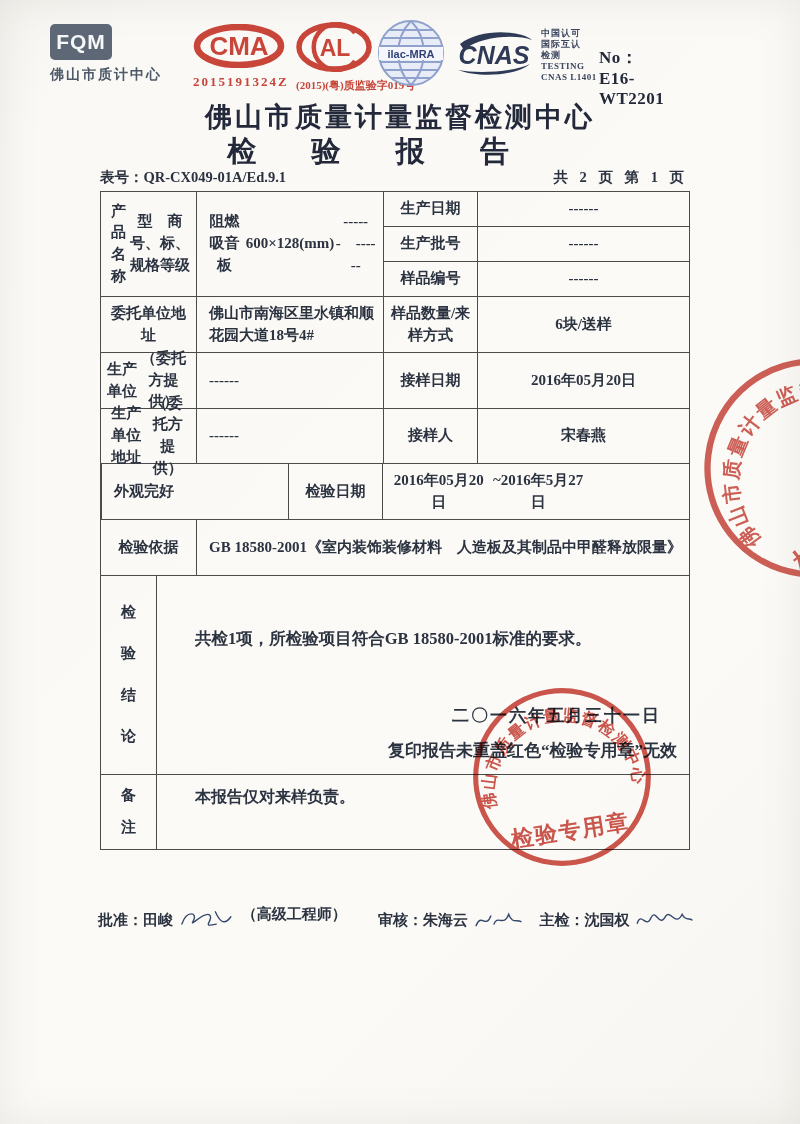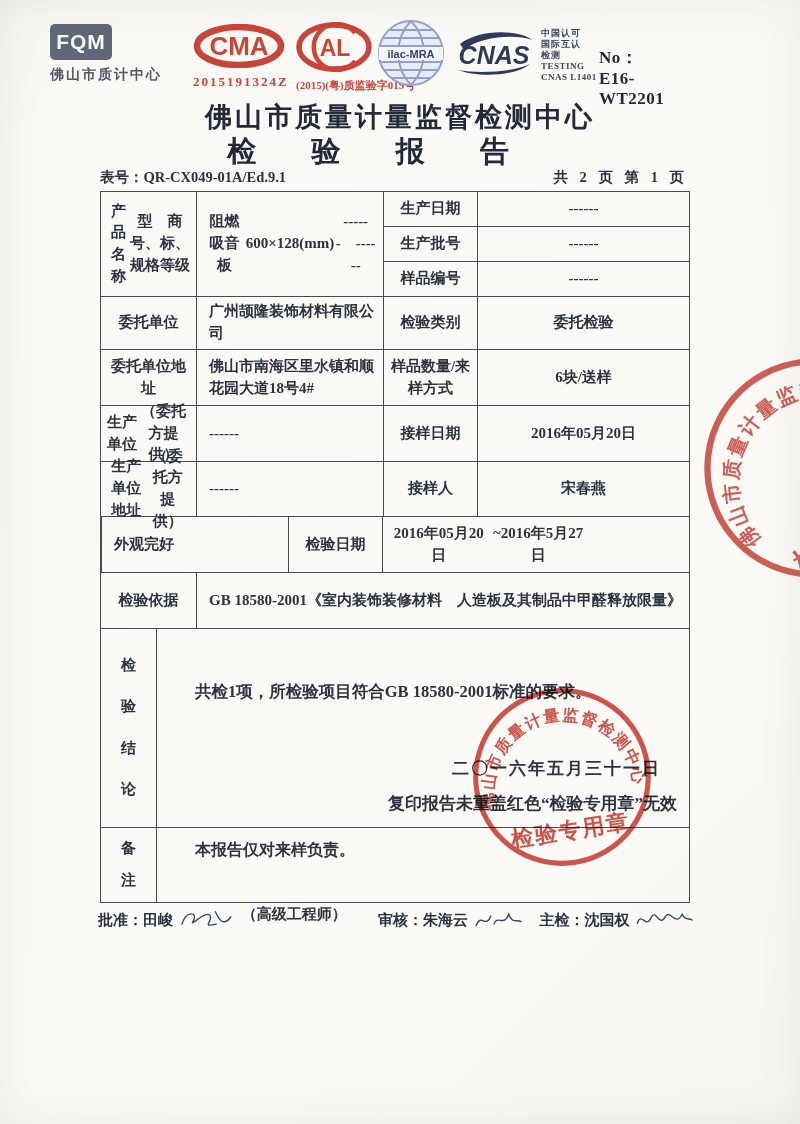--- a/index.html
+++ b/index.html
@@ -173,30 +173,20 @@
           <div class="cell c3">生产批号</div>
           <div class="cell c4">------</div>
         </div>
         <div class="subrow">
           <div class="cell c3">样品编号</div>
           <div class="cell c4">------</div>
         </div>
       </div>
     </div>
 
-    <div class="trow" style="height:52px;">
-      <div class="cell c1 stack">
-        <span>委托单位</span>
-      </div>
-      <div class="cell c2 bl left">广州颉隆装饰材料有限公司</div>
-      <div class="cell c3 bl">检验类别</div>
-      <div class="cell c4 bl stack">
-        <span>委托检验</span>
-      </div>
-    </div>
 
     <div class="trow" style="height:55px;">
       <div class="cell c1 stack">
         <span>委托单位地址</span>
       </div>
       <div class="cell c2 bl left">佛山市南海区里水镇和顺花园大道18号4#</div>
       <div class="cell c3 bl">样品数量/来样方式</div>
       <div class="cell c4 bl stack">
         <span>6块/送样</span>
       </div>

